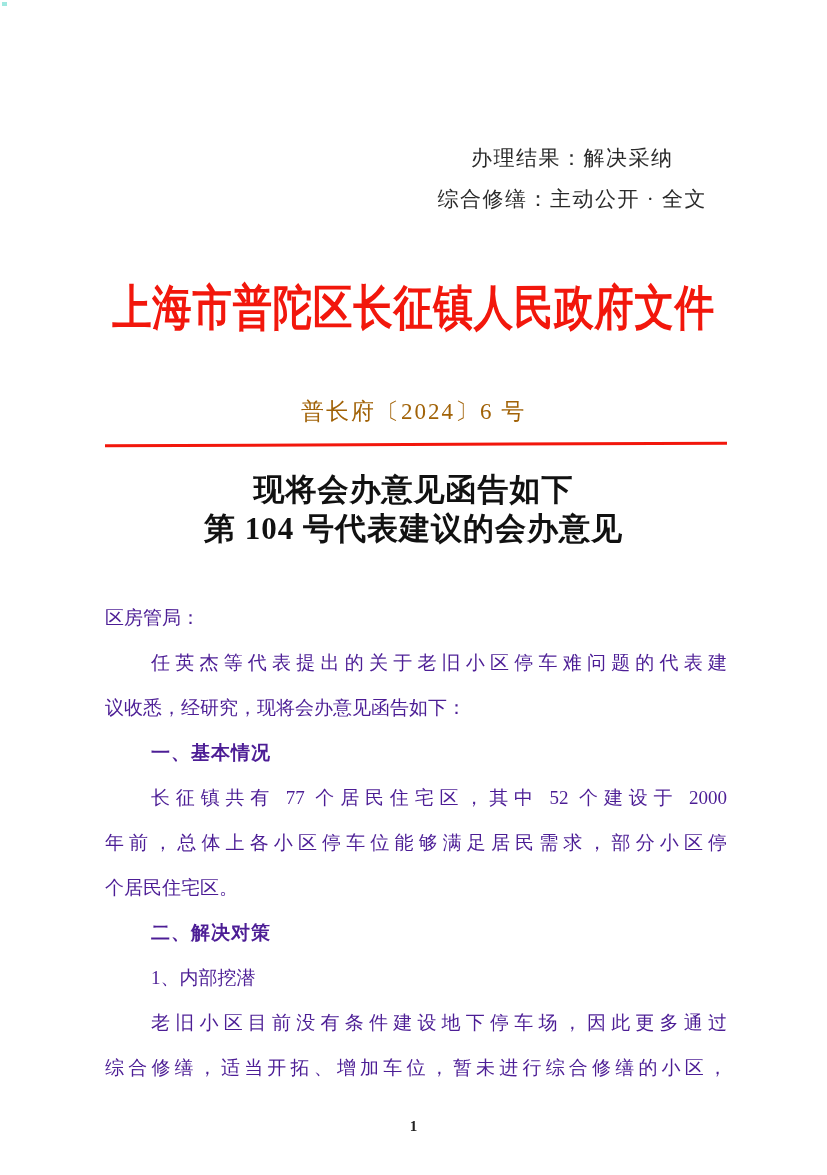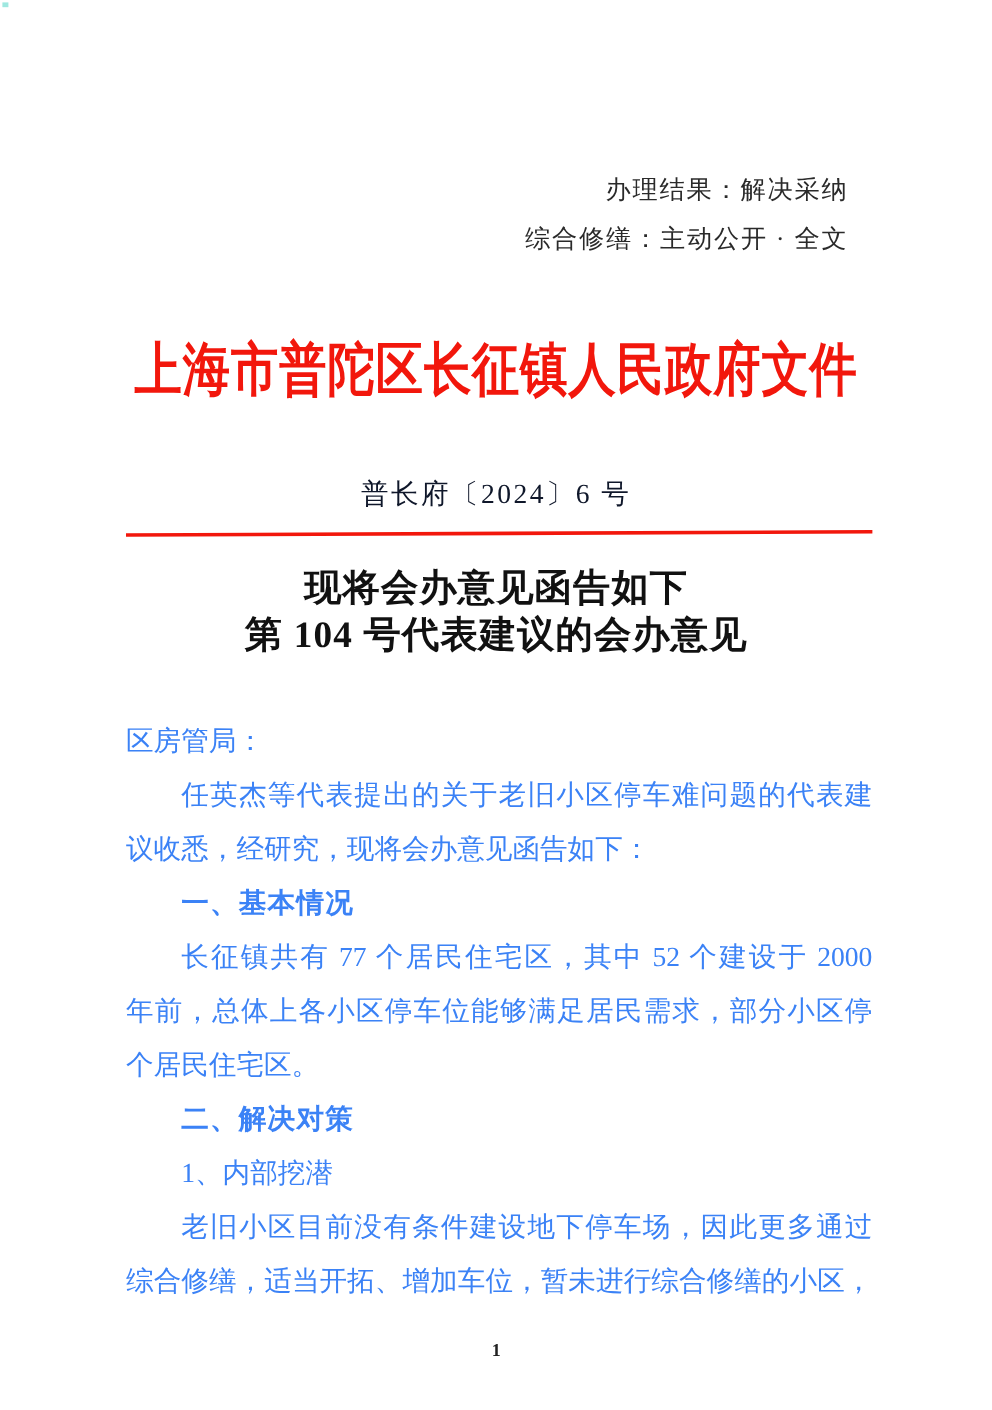--- a/index.html
+++ b/index.html
@@ -12,21 +12,21 @@
     overflow: hidden;
   }
   .page {
     position: absolute; inset: 0;
     background: #ffffff;
   }
   
   .meta {
     position: absolute;
     top: 138px; right: 120px;
-    text-align: right;
+    text-align: center;
     font-size: 21px;
     line-height: 41px;
     color: #2a2a2a;
     letter-spacing: 1.5px;
   }
   
   .org-title-wrap {
     position: absolute;
     top: 276px; left: 0; width: 100%;
     text-align: center;
@@ -39,21 +39,21 @@
     color: #f2170c;
     transform: scaleX(0.82);
     transform-origin: center;
     letter-spacing: 1px;
   }
   .doc-number {
     position: absolute;
     top: 396px; left: 0; width: 100%;
     text-align: center;
     font-size: 23px;
-    color: #0f172a;
+    color: #a16207;
     letter-spacing: 2px;
   }
   .red-rule {
     position: absolute;
     top: 443px; left: 105px;
     width: 622px; height: 3px;
     background: #f2170c;
     transform: rotate(-0.25deg);
   }
   .doc-title {
@@ -64,22 +64,22 @@
     font-weight: 700;
     line-height: 39px;
     color: #111111;
     letter-spacing: 1px;
   }
   
   .body-text {
     position: absolute;
     top: 595px; left: 105px;
     width: 622px;
-    font-size: 23px;
-    color: #3b82f6;
+    font-size: 19px;
+    color: #4c1d95;
   }
   .line {
     height: 45px;
     line-height: 45px;
     white-space: nowrap;
   }
   .line.indent { padding-left: 46px; }
   .line.justify {
     white-space: normal;
     text-align: justify;

